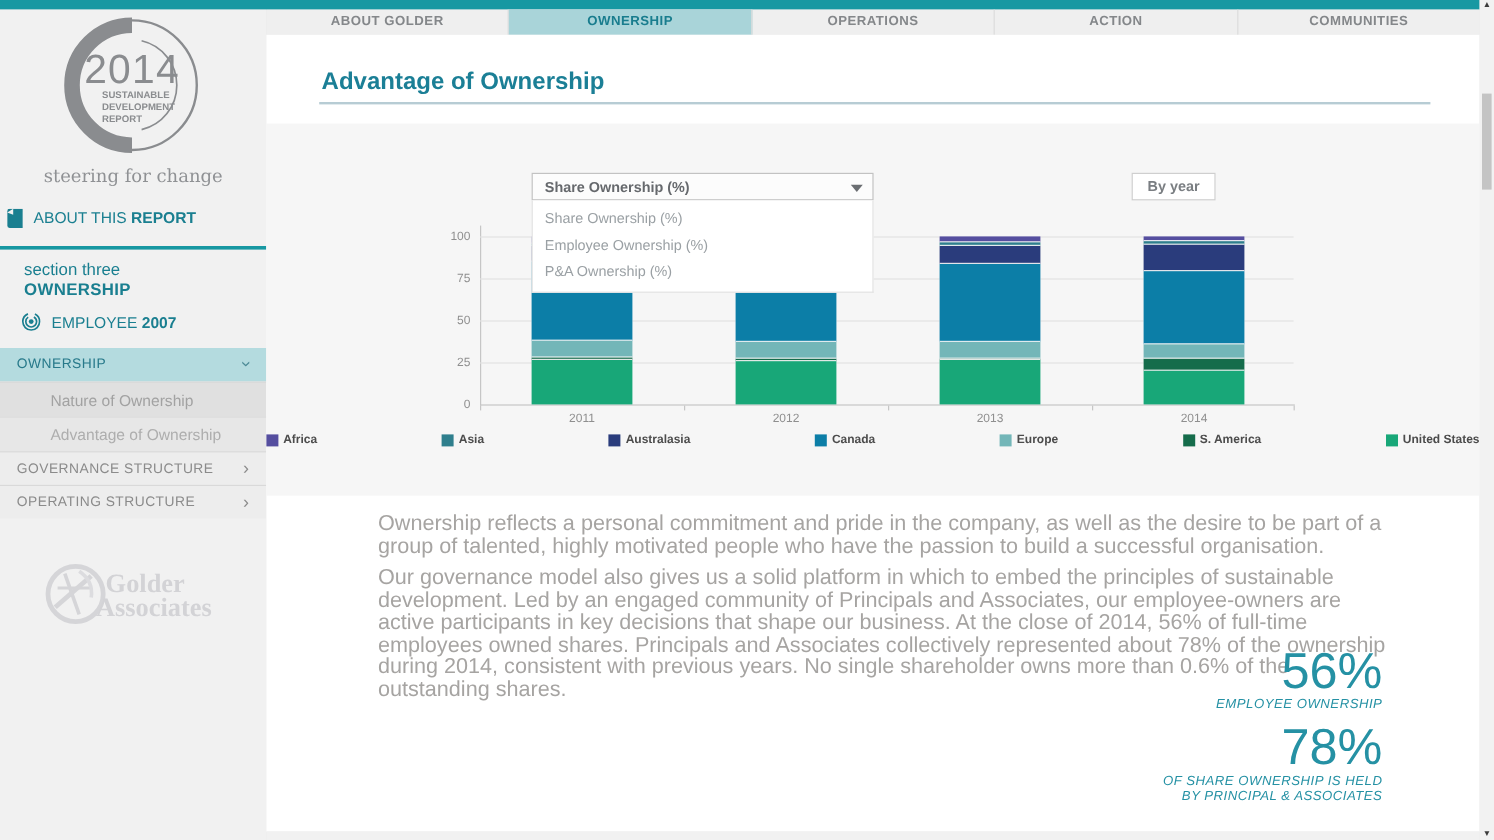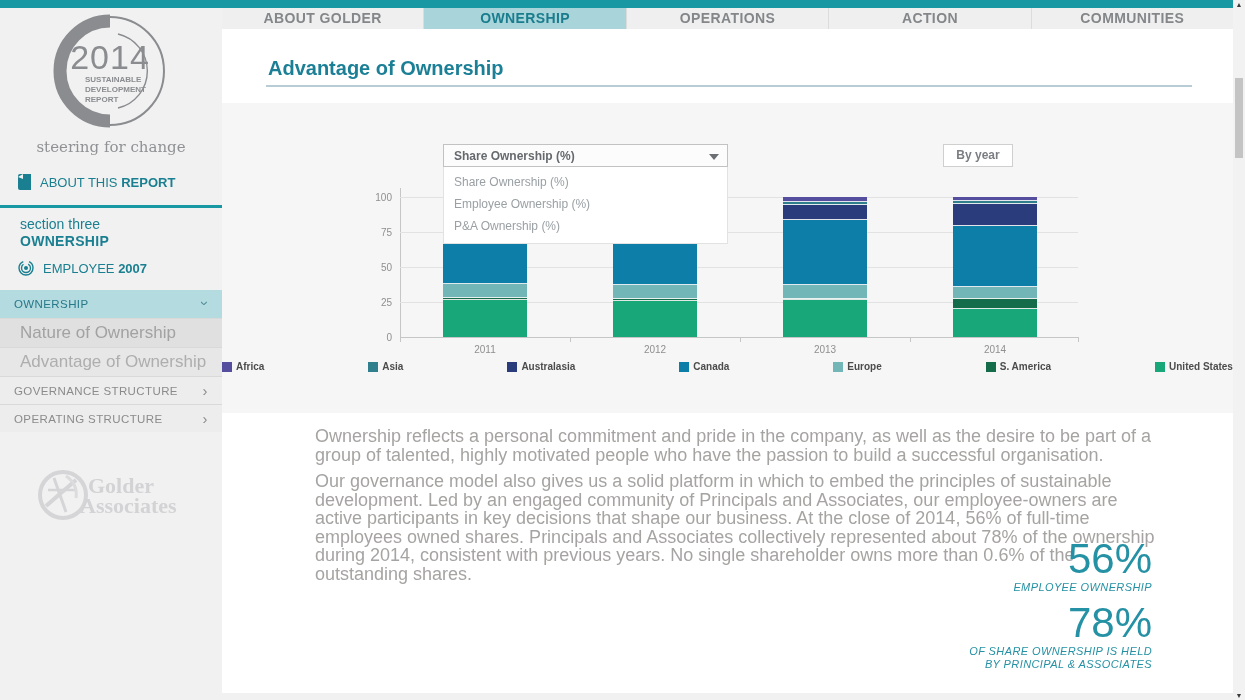--- a/index.html
+++ b/index.html
@@ -6,44 +6,44 @@
   html,body { width:1245px; height:700px; overflow:hidden; }
   body { font-family:"Liberation Sans", sans-serif; background:#e9e9e9; position:relative; }
 
   .abs { position:absolute; }
 
   
   #topbar { left:0; top:0; width:1233px; height:8px; background:#1798a2; }
 
   
   #topnav { left:222px; top:8px; width:1011px; height:21px; background:#efefef; display:flex; }
-  .tab { flex:1; text-align:center; line-height:21px; font-size:14px; font-weight:bold;
+  .tab { flex:1; text-align:center; line-height:21px; font-size:11px; font-weight:bold;
          letter-spacing:.4px; color:#84878a; border-right:1px solid #dcdcdc; cursor:pointer; }
   .tab:last-child { border-right:none; }
   .tab.active { background:#a9d4d9; color:#197d8e; }
 
   
   #sidebar { left:0; top:8px; width:222px; height:692px; background:#f1f1f1; }
   #logo { left:52px; top:4px; }
   #tagline { left:0; top:130px; width:222px; text-align:center; font-family:"DejaVu Serif", serif;
              font-size:15px; color:#8f9194; }
-  #about-report { left:18px; top:166px; width:200px; color:#1a7f90; font-size:13px; cursor:pointer; display:flex; align-items:center; }
+  #about-report { left:6px; top:166px; width:200px; color:#1a7f90; font-size:13px; cursor:pointer; display:flex; }
   #about-report svg { margin-right:9px; }
   #teal-divider { left:0; top:197px; width:222px; height:3px; background:#1798a2; }
   #section-block { left:20px; top:208px; color:#1a7f90; font-size:14px; line-height:17px; }
   #section-block .b { font-weight:bold; letter-spacing:.3px; }
   #towards { left:18px; top:252px; width:200px; color:#1a7f90; font-size:13px; cursor:pointer; display:flex; align-items:center; }
   #towards svg { margin-right:9px; }
   #side-menu { left:0; top:282px; width:222px; }
   .menu-item { position:relative; width:222px; padding:0 14px; display:flex; align-items:center;
                border-top:1px solid #d9d9d9; cursor:pointer; }
   .menu-item.section { height:28px; font-size:11.5px; letter-spacing:.4px; text-transform:uppercase;
                        background:#ededed; color:#8b8b8b; }
   .menu-item.section.active { background:#b4dbdf; color:#27798a; border-top:none; }
-  .menu-item.sub { height:29px; font-size:17px; background:#e0e0e0; color:#a2a2a2; padding-left:20px; }
+  .menu-item.sub { height:29px; font-size:13px; background:#e0e0e0; color:#a2a2a2; padding-left:42px; }
   .menu-item.sub.current { background:#e7e7e7; color:#aeaeae; }
   .menu-item .chev { position:absolute; right:14px; font-size:15px; color:#4d8b97; line-height:1; }
   .menu-item.section:not(.active) .chev { color:#8b8b8b; }
   .chev.down { transform:rotate(90deg); top:6px; }
   #watermark { left:36px; top:460px; width:180px; color:#d3d3d6; }
   #watermark .wm-text { position:absolute; left:52px; top:8px; font-family:"Liberation Serif", serif;
                         font-weight:bold; font-size:22px; line-height:20px; color:#d3d3d6; }
   #watermark .wm-text .l2 { margin-left:-8px; }
 
   

